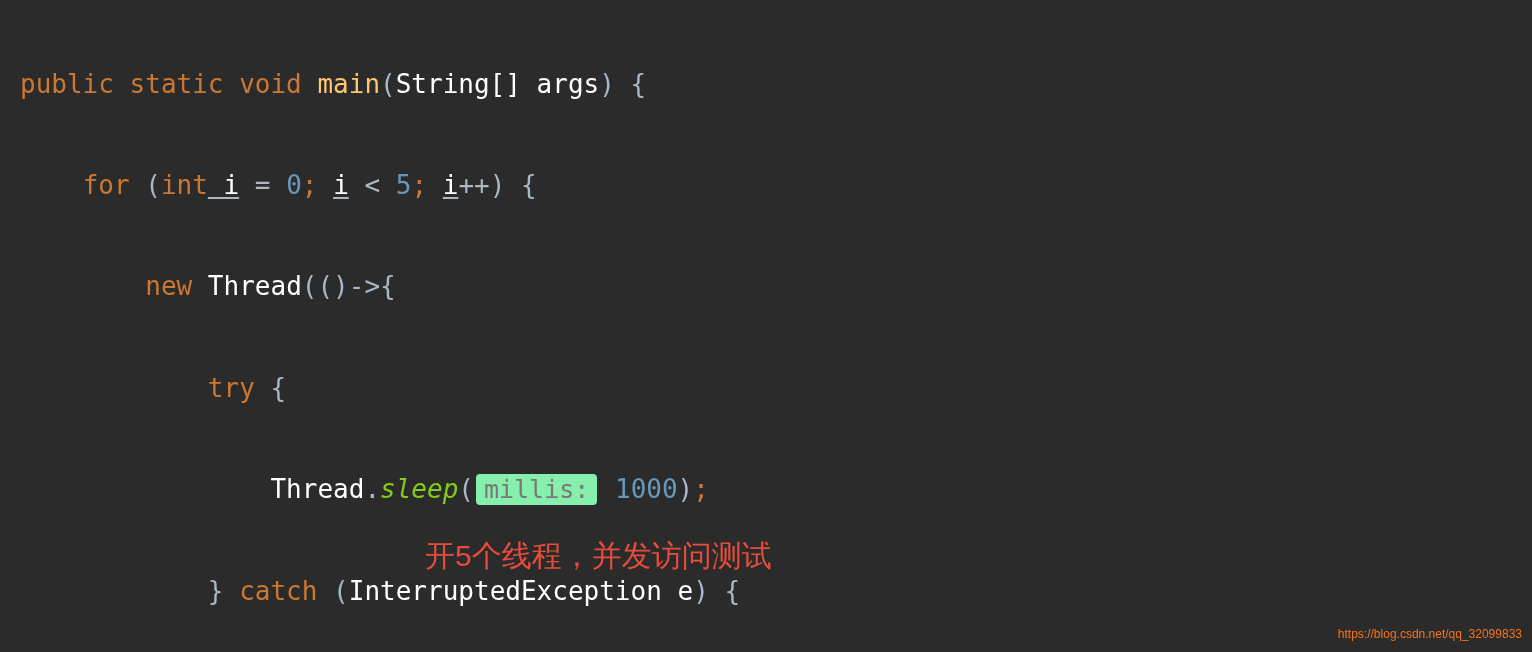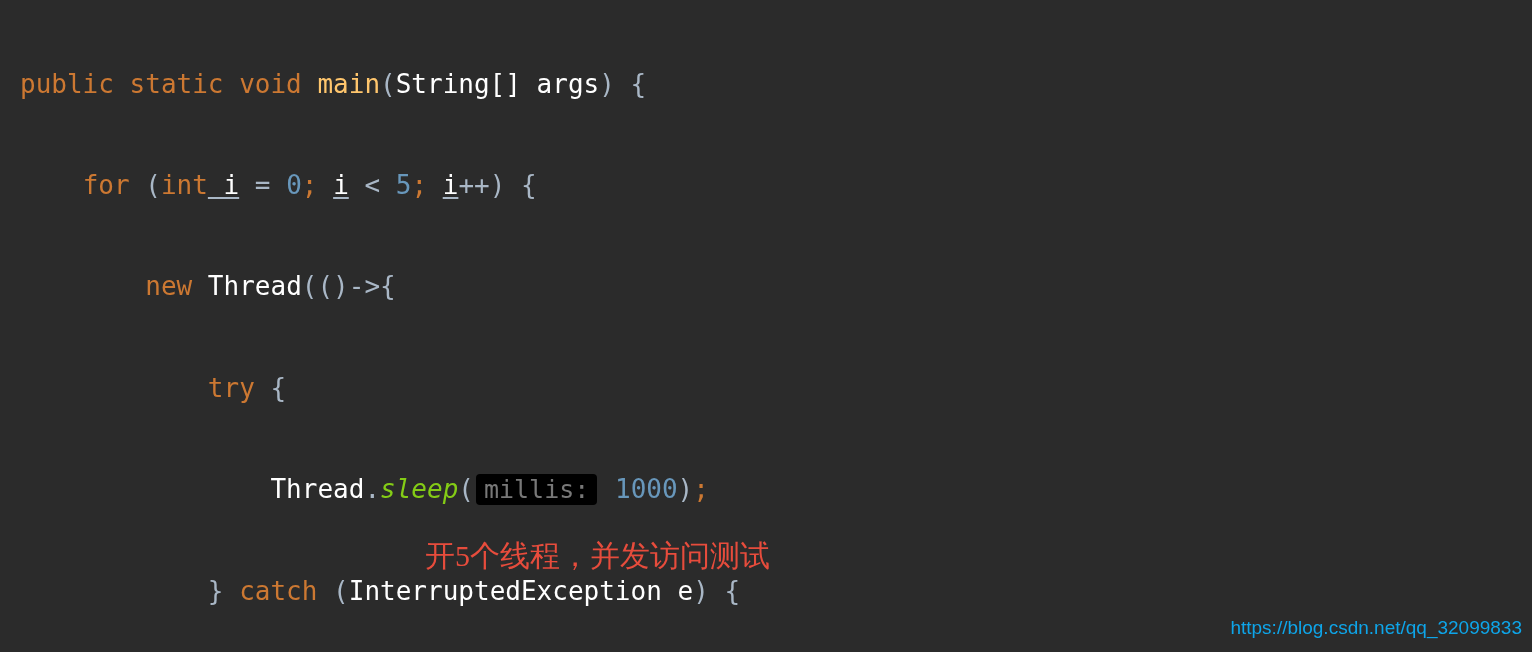--- a/index.html
+++ b/index.html
@@ -25,45 +25,45 @@
     }
     .kw-modifier { color: #cc7832; margin-top: 40px; }
     .method-name { color: #ffc66d; text-align: center; }
     .identifier { color: #ffffff; }
     .punct { color: #a9b7c6; }
     .semicolon { color: #cc7832; }
     .brace { color: #a9b7c6; }
     .number { color: #6897bb; }
     .static-method { color: #84cc16; font-style: italic; }
     .param-hint {
-      background-color: #000000;
+      background-color: #86efac;
       color: #787878;
       border-radius: 4px;
       padding: 1px 8px;
       font-style: normal;
       margin: 1px 2px;
       font-size: 25px;
     }
     .var-underline { text-decoration: underline; text-decoration-color: #a9b7c6; text-underline-offset: 3px;}
     .operator { color: #a9b7c6; }
     .annotation-text {
       color: #e74c3c;
-      font-family: Liberation Serif, serif;
+      font-family: Liberation Sans, sans-serif;
       font-size: 30px;
       position: absolute;
       left: 425px;
       top: 527px;
       white-space: nowrap;
     }
     .watermark {
       position: absolute;
       right: 10px;
       bottom: 6px;
-      color: #0ea5e9;
-      font-size: 19px;
+      color: #f97316;
+      font-size: 12px;
       font-family: Arial, sans-serif;
     }
   </style>
 </head>
 <body>
 
 <div class="code-container">
 <div><span class="kw-modifier">public static void</span><span> </span><span class="method-name">main</span><span class="punct">(</span><span class="identifier">String[] args</span><span class="punct">)</span><span class="brace"> {</span></div>
 <div>    <span class="kw-modifier">for</span><span class="punct"> (</span><span class="kw-modifier">int</span><span class="identifier var-underline"> i</span><span class="operator"> = </span><span class="number">0</span><span class="semicolon">; </span><span class="identifier var-underline">i</span><span class="operator"> &lt; </span><span class="number">5</span><span class="semicolon">; </span><span class="identifier var-underline">i</span><span class="operator">++</span><span class="brace">) {</span></div>
 <div>        <span class="kw-modifier">new</span><span class="identifier"> </span><span class="identifier">Thread</span><span class="punct">(()-&gt;{</span></div>

